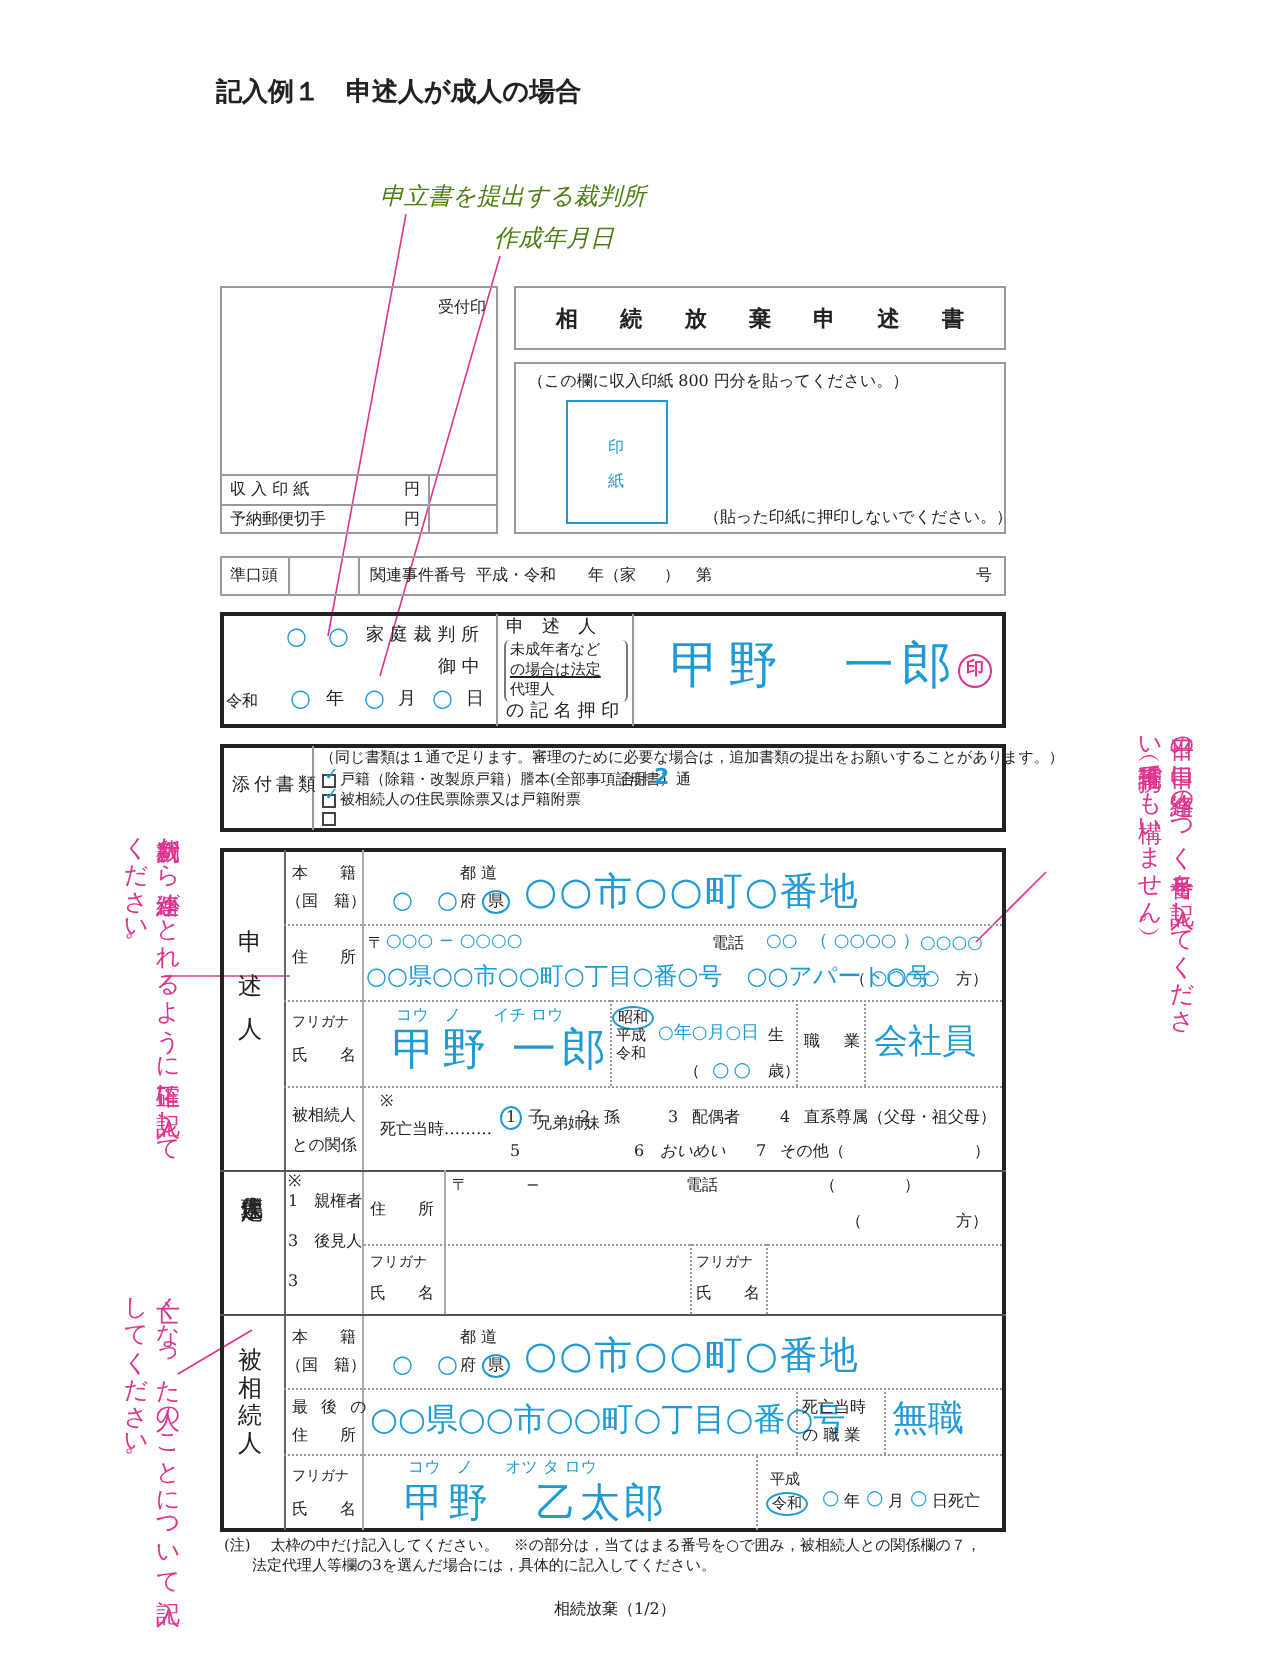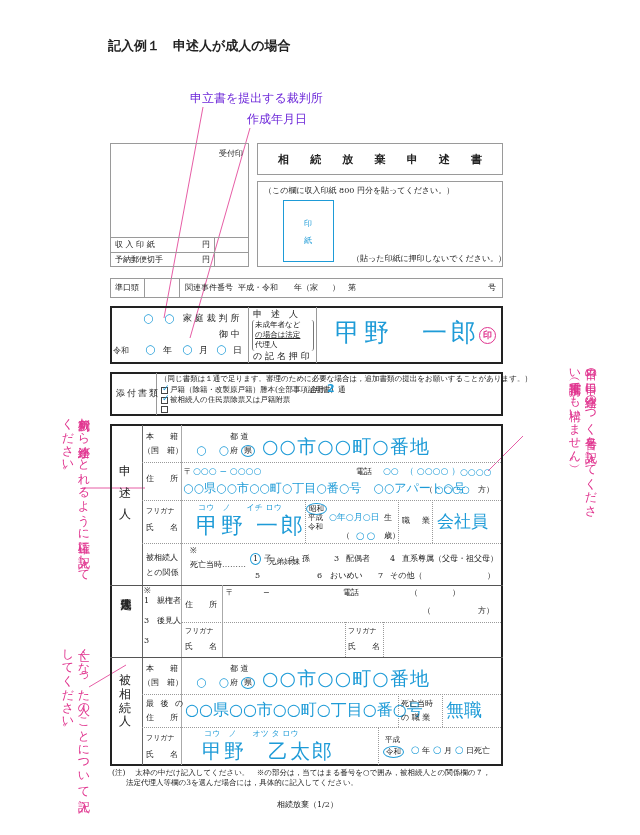--- a/index.html
+++ b/index.html
@@ -2,21 +2,21 @@
 <html><head>
 <meta charset="utf-8">
 <style>
   html,body{margin:0;padding:0;background:#fff;}
   body{position:relative;width:640px;height:835px;overflow:hidden;font-family:"DejaVu Serif",serif;color:#222;}
   .a{position:absolute;white-space:nowrap;}
   .s8{font-size:8px;line-height:10px;}
   .s9{font-size:9px;line-height:11px;}
   .s10{font-size:10px;line-height:12px;}
   .hand{color:#1e9bd7;font-family:"DejaVu Sans",sans-serif;}
-  .pink{color:#6d28d9;font-family:"DejaVu Sans",sans-serif;}
+  .pink{color:#4d7c0f;font-family:"DejaVu Sans",sans-serif;font-style:italic;}
   .bold{font-weight:bold;font-family:"DejaVu Sans",sans-serif;}
   .box{position:absolute;box-sizing:border-box;}
   .thin{border:1px solid #9a9a9a;}
   .thick{border:2px solid #222;}
   .hl{position:absolute;height:0;border-top:1px dotted #9a9a9a;}
   .hs{position:absolute;height:0;border-top:1px solid #555;}
   .vl{position:absolute;width:0;border-left:1px dotted #9a9a9a;}
   .vs{position:absolute;width:0;border-left:1px solid #8a8a8a;}
   .vtext{position:absolute;writing-mode:vertical-rl;font-size:12px;line-height:16px;color:#e0338e;font-family:"DejaVu Sans",sans-serif;white-space:normal;}
   .circ{display:inline-block;border:1px solid #1e9bd7;border-radius:50%;padding:0 2px;line-height:10px;}
@@ -192,21 +192,21 @@
 <div class="a s8" style="left:264px;top:554px;">子</div>
 <div class="a s8" style="left:290px;top:554px;">2</div>
 <div class="a s8" style="left:302px;top:554px;">孫</div>
 <div class="a s8" style="left:334px;top:554px;">3</div>
 <div class="a s8" style="left:346px;top:554px;">配偶者</div>
 <div class="a s8" style="left:390px;top:554px;">4</div>
 <div class="a s8" style="left:402px;top:554px;">直系尊属（父母・祖父母）</div>
 <div class="a s8" style="left:255px;top:571px;">5</div>
 <div class="a s8" style="left:268px;top:557px;">兄弟姉妹</div>
 <div class="a s8" style="left:317px;top:571px;">6</div>
-<div class="a s8" style="left:330px;top:571px;">おいめい</div>
+<div class="a s8" style="left:330px;top:571px;font-style:italic;">おいめい</div>
 <div class="a s8" style="left:378px;top:571px;">7</div>
 <div class="a s8" style="left:390px;top:571px;">その他（</div>
 <div class="a s8" style="left:487px;top:571px;">）</div>
 
 <div class="vcol" style="left:120px;top:590px;height:66px;font-size:11px;letter-spacing:0;line-height:11px;">法定代理人等</div>
 <div class="a s8" style="left:144px;top:586px;">※</div>
 <div class="a s8" style="left:144px;top:596px;">1　親権者</div>
 <div class="a s8" style="left:144px;top:616px;">3　後見人</div>
 <div class="a s8" style="left:144px;top:636px;">3</div>
 <div class="a s8" style="left:185px;top:600px;letter-spacing:4px;">住　所</div>

